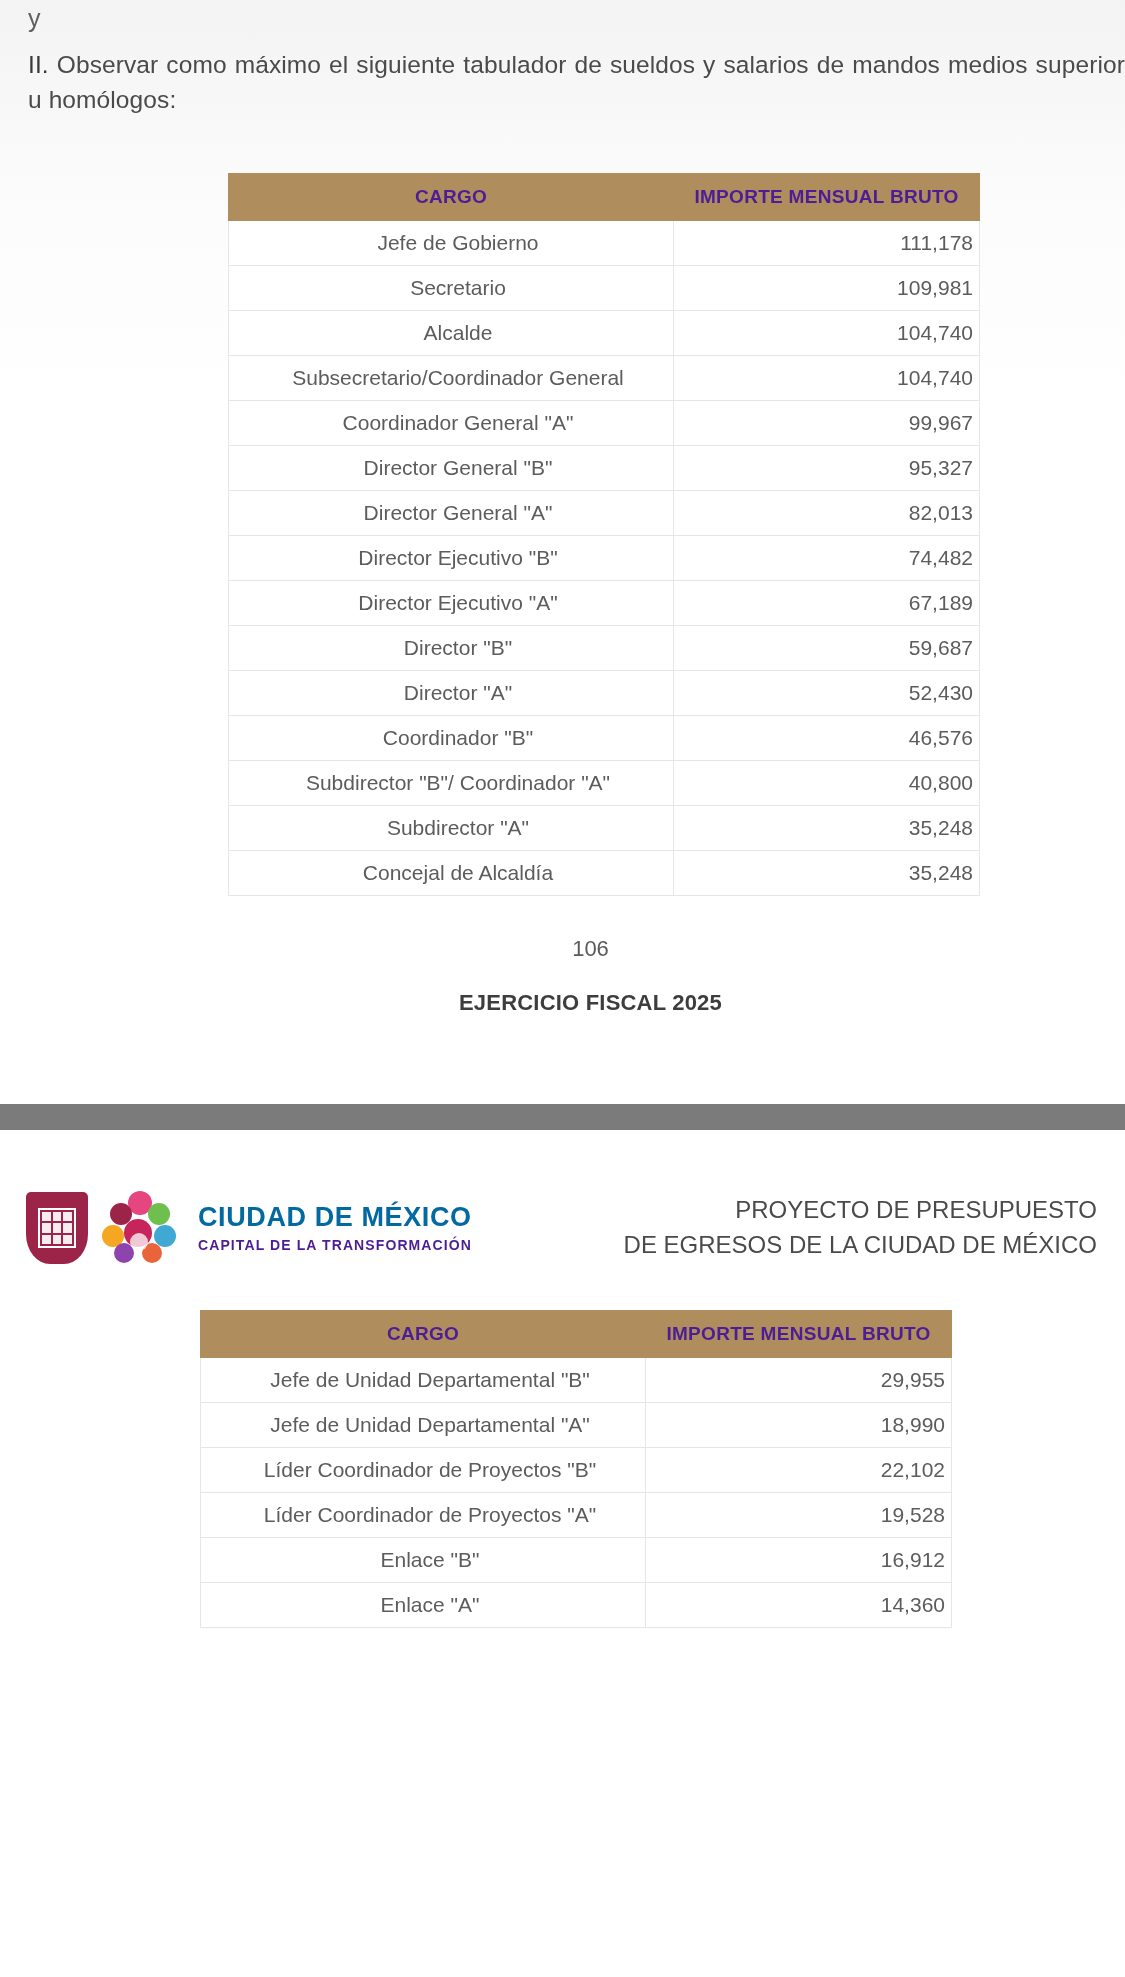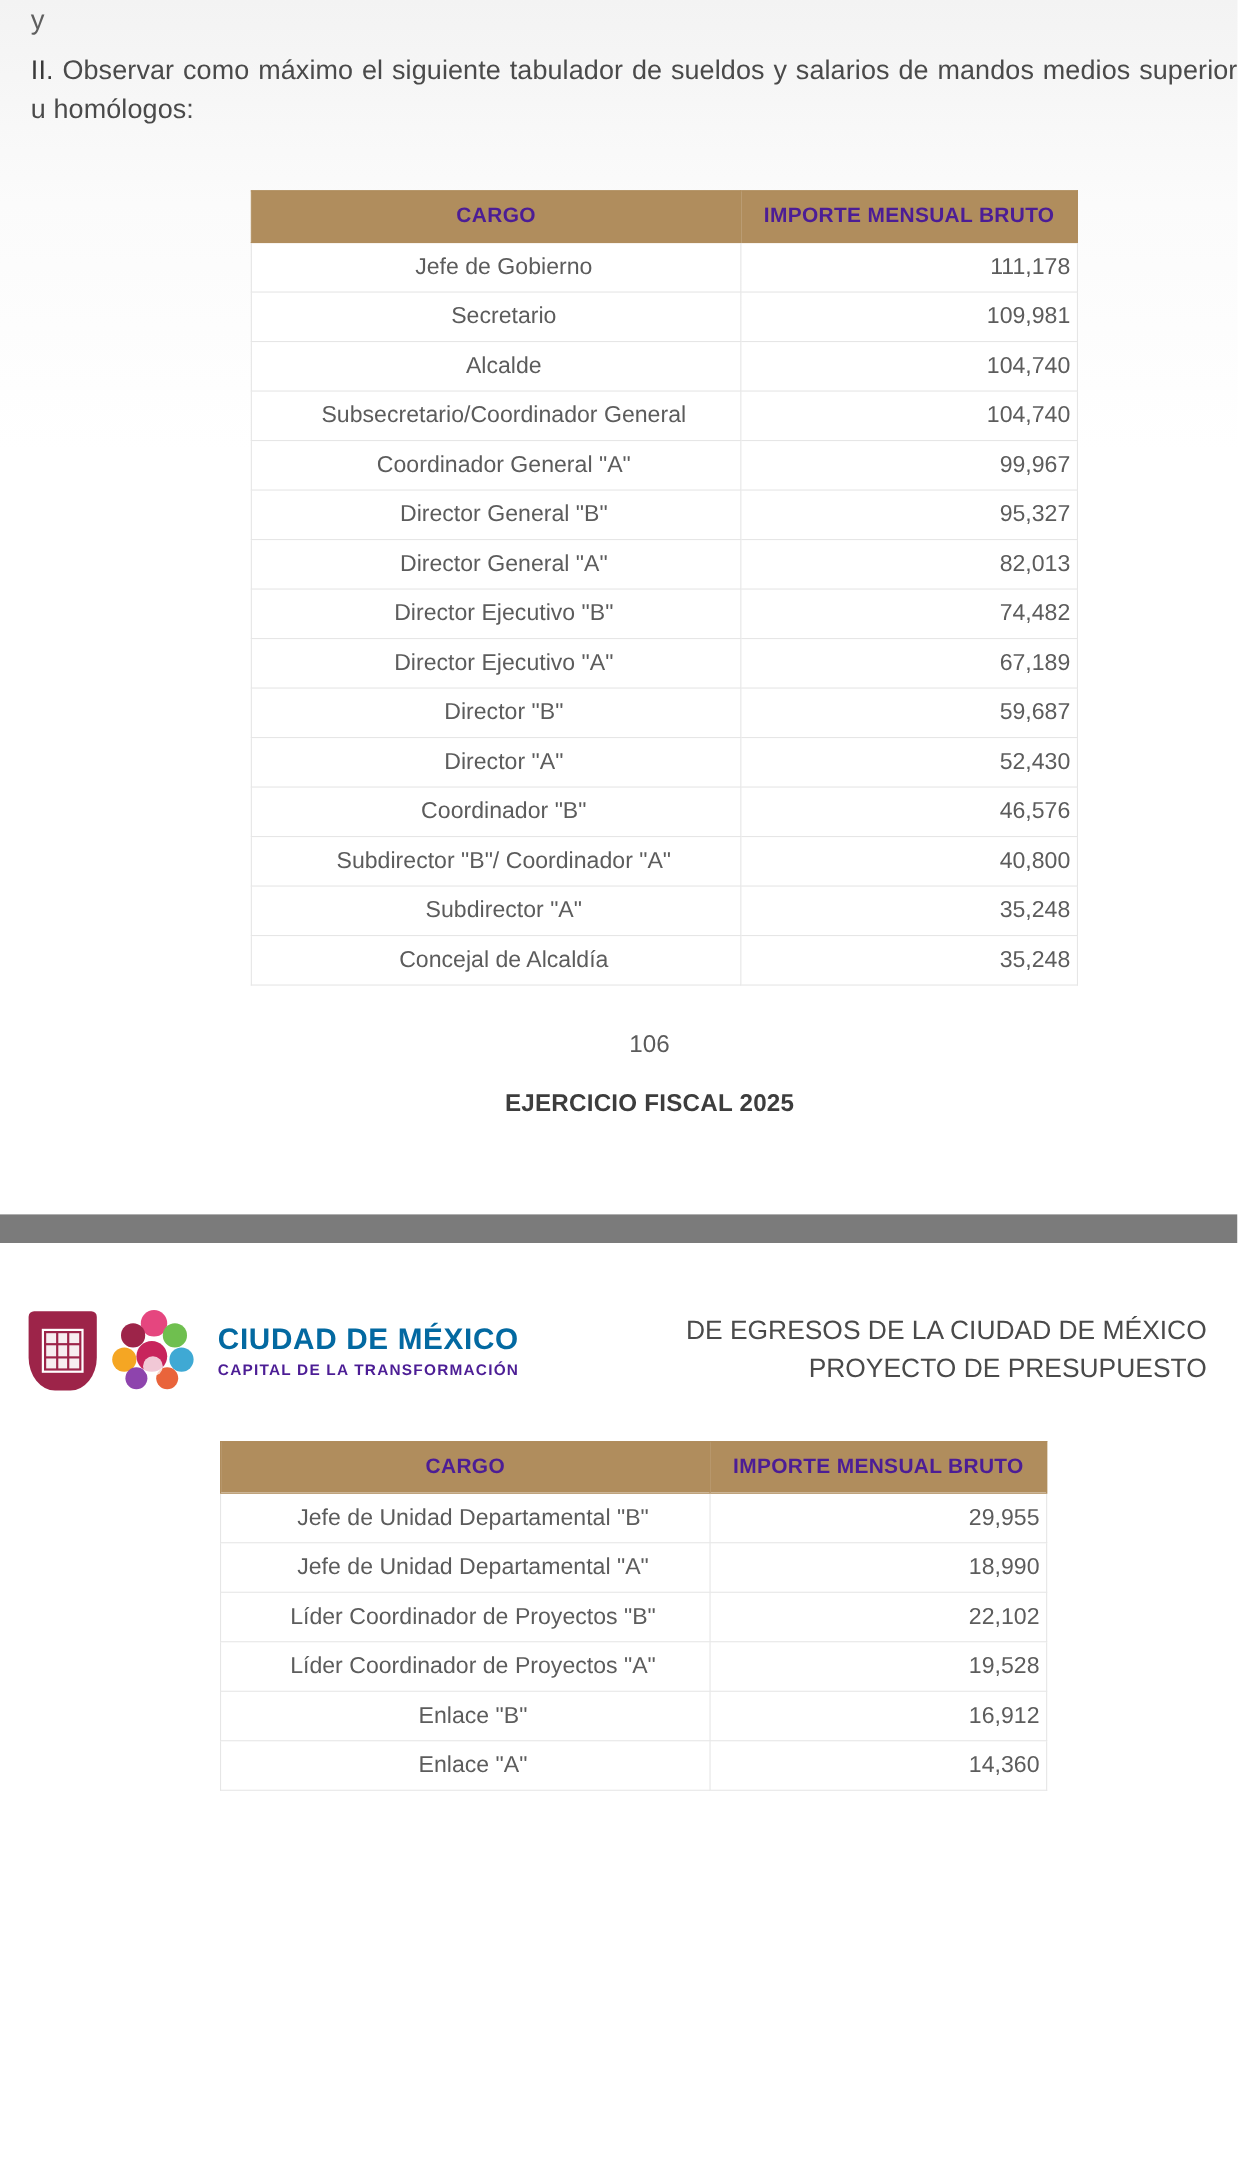--- a/index.html
+++ b/index.html
@@ -334,22 +334,22 @@
         <span style="left:28px; top:44px; width:18px; height:18px; background:#ffffff; opacity:.75;"></span>
       </div>
 
       <div class="wordmark">
         <div class="cdmx">CIUDAD DE MÉXICO</div>
         <div class="tagline">CAPITAL DE LA TRANSFORMACIÓN</div>
       </div>
     </div>
 
     <div class="doc-title">
+      <div>PROYECTO DE PRESUPUESTO</div>
       <div>DE EGRESOS DE LA CIUDAD DE MÉXICO</div>
-      <div>PROYECTO DE PRESUPUESTO</div>
     </div>
   </div>
 
   <div class="tabla-wrap tabla-2">
     <table class="tabulador">
       <thead>
         <tr>
           <th class="col-cargo">CARGO</th>
           <th class="col-importe">IMPORTE MENSUAL BRUTO</th>
         </tr>

